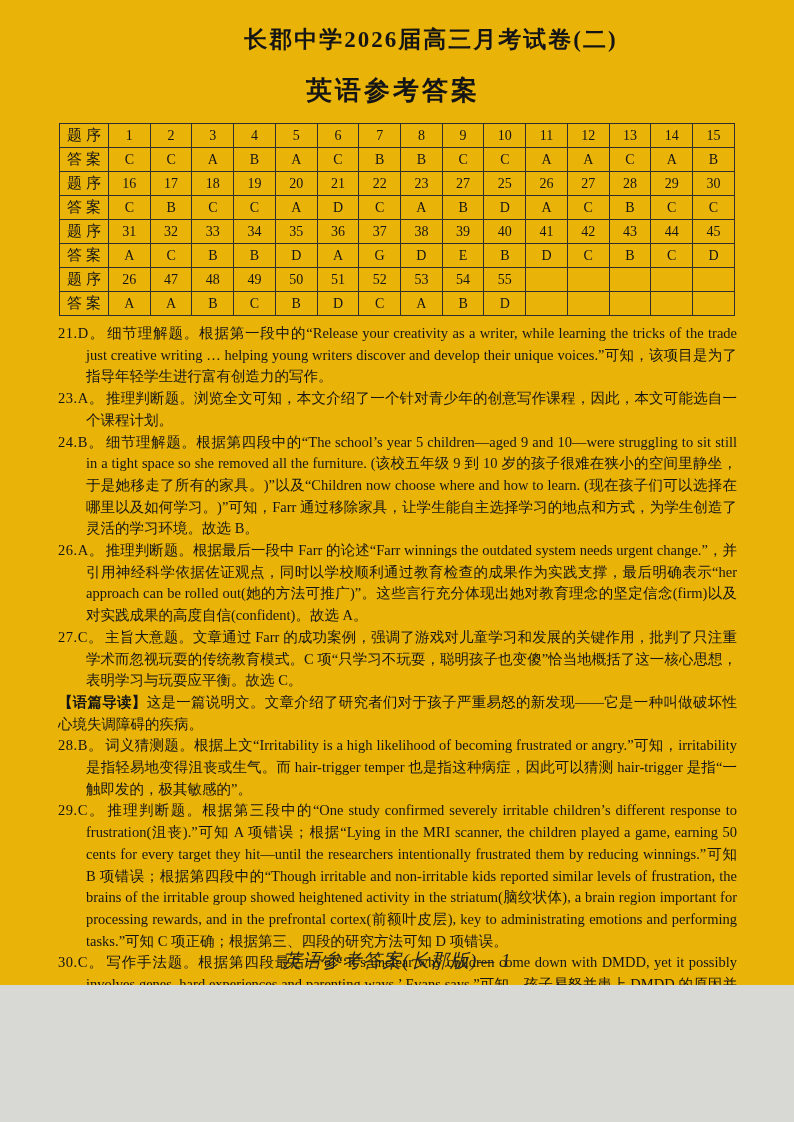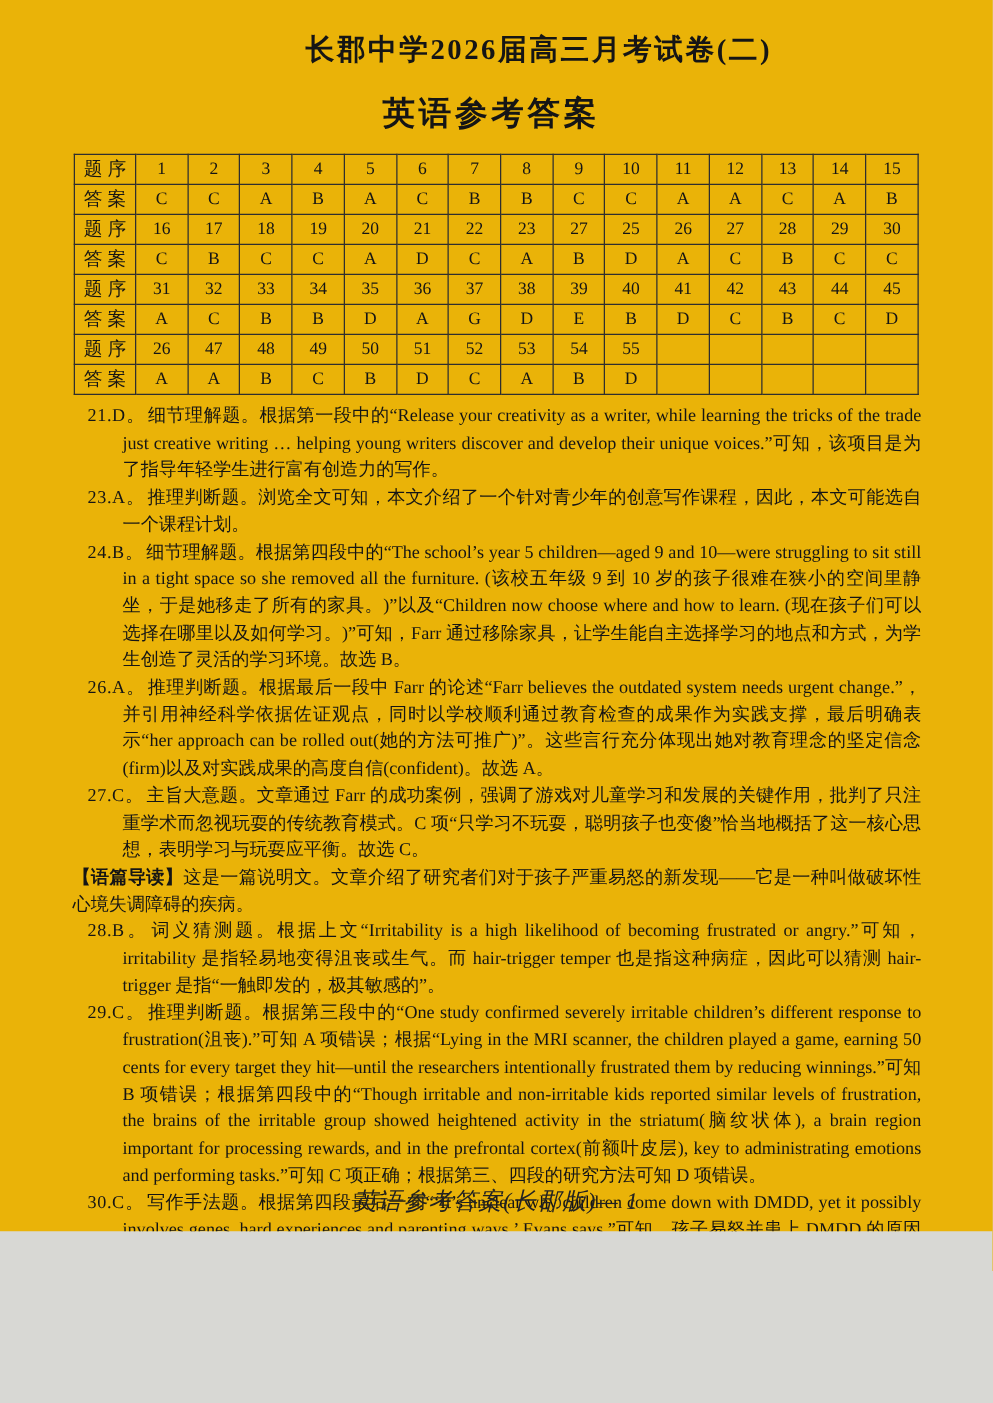--- a/index.html
+++ b/index.html
@@ -46,21 +46,21 @@
     letter-spacing:4px;
     text-indent:4px;
   }
   .content{
     margin:7px 57px 0 58px;
     font-size:14.5px;
     line-height:21.7px;
     text-align:justify;
   }
   .content p{margin:0;}
-  p.item{padding-left:28px;text-indent:-28px;margin-left:12px;}
+  p.item{padding-left:28px;text-indent:-28px;}
   p.guide b{font-weight:bold;}
   .item-number{letter-spacing:0.5px;padding-right:2px;}
   .page-footer{
     position:absolute;
     left:0;right:0;bottom:11px;
     text-align:center;
     font-size:19px;
     font-style:italic;
     letter-spacing:1px;
     color:#222;
@@ -221,21 +221,21 @@
           <td></td>
           <td></td>
         </tr>
       </tbody>
   </table>
 
   <div class="content">
       <p class="item"><span class="item-number">21.D。</span><span>细节理解题。根据第一段中的“Release your creativity as a writer, while learning the tricks of the trade just creative writing … helping young writers discover and develop their unique voices.”可知，该项目是为了指导年轻学生进行富有创造力的写作。</span></p>
       <p class="item"><span class="item-number">23.A。</span><span>推理判断题。浏览全文可知，本文介绍了一个针对青少年的创意写作课程，因此，本文可能选自一个课程计划。</span></p>
       <p class="item"><span class="item-number">24.B。</span><span>细节理解题。根据第四段中的“The school’s year 5 children—aged 9 and 10—were struggling to sit still in a tight space so she removed all the furniture. (该校五年级 9 到 10 岁的孩子很难在狭小的空间里静坐，于是她移走了所有的家具。)”以及“Children now choose where and how to learn. (现在孩子们可以选择在哪里以及如何学习。)”可知，Farr 通过移除家具，让学生能自主选择学习的地点和方式，为学生创造了灵活的学习环境。故选 B。</span></p>
-      <p class="item"><span class="item-number">26.A。</span><span>推理判断题。根据最后一段中 Farr 的论述“Farr believes the outdated system needs urgent change.”，并引用神经科学依据佐证观点，同时以学校顺利通过教育检查的成果作为实践支撑，最后明确表示“her approach can be rolled out(她的方法可推广)”。这些言行充分体现出她对教育理念的坚定信念(firm)以及对实践成果的高度自信(confident)。故选 A。</span></p>
+      <p class="item"><span class="item-number">26.A。</span><span>推理判断题。根据最后一段中 Farr 的论述“Farr winnings the outdated system needs urgent change.”，并引用神经科学依据佐证观点，同时以学校顺利通过教育检查的成果作为实践支撑，最后明确表示“her approach can be rolled out(她的方法可推广)”。这些言行充分体现出她对教育理念的坚定信念(firm)以及对实践成果的高度自信(confident)。故选 A。</span></p>
       <p class="item"><span class="item-number">27.C。</span><span>主旨大意题。文章通过 Farr 的成功案例，强调了游戏对儿童学习和发展的关键作用，批判了只注重学术而忽视玩耍的传统教育模式。C 项“只学习不玩耍，聪明孩子也变傻”恰当地概括了这一核心思想，表明学习与玩耍应平衡。故选 C。</span></p>
       <p class="guide"><b>【语篇导读】</b><span>这是一篇说明文。文章介绍了研究者们对于孩子严重易怒的新发现——它是一种叫做破坏性心境失调障碍的疾病。</span></p>
       <p class="item"><span class="item-number">28.B。</span><span>词义猜测题。根据上文“Irritability is a high likelihood of becoming frustrated or angry.”可知，irritability 是指轻易地变得沮丧或生气。而 hair-trigger temper 也是指这种病症，因此可以猜测 hair-trigger 是指“一触即发的，极其敏感的”。</span></p>
       <p class="item"><span class="item-number">29.C。</span><span>推理判断题。根据第三段中的“One study confirmed severely irritable children’s different response to frustration(沮丧).”可知 A 项错误；根据“Lying in the MRI scanner, the children played a game, earning 50 cents for every target they hit—until the researchers intentionally frustrated them by reducing winnings.”可知 B 项错误；根据第四段中的“Though irritable and non-irritable kids reported similar levels of frustration, the brains of the irritable group showed heightened activity in the striatum(脑纹状体), a brain region important for processing rewards, and in the prefrontal cortex(前额叶皮层), key to administrating emotions and performing tasks.”可知 C 项正确；根据第三、四段的研究方法可知 D 项错误。</span></p>
       <p class="item"><span class="item-number">30.C。</span><span>写作手法题。根据第四段最后一句“‘It’s unclear why children come down with DMDD, yet it possibly involves genes, hard experiences and parenting ways,’ Evans says.”可知，孩子易怒并患上 DMDD 的原因并不清楚，研究者 Evans 说的话中提及了一些可能的原因。</span></p>
     </div>
 
   <div class="page-footer">英语参考答案(长郡版)— 1</div>
 </div>
 

